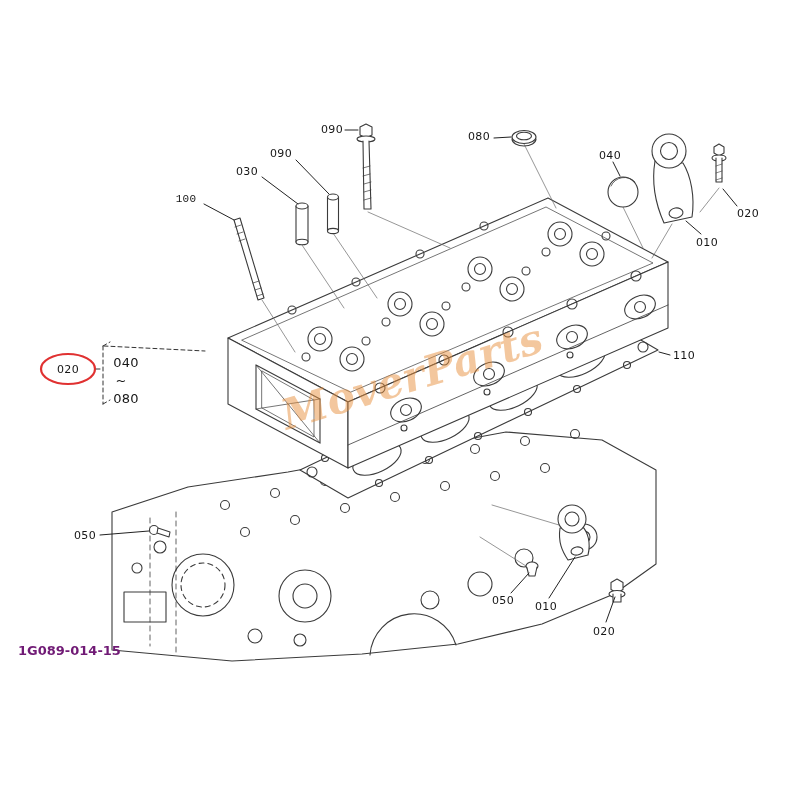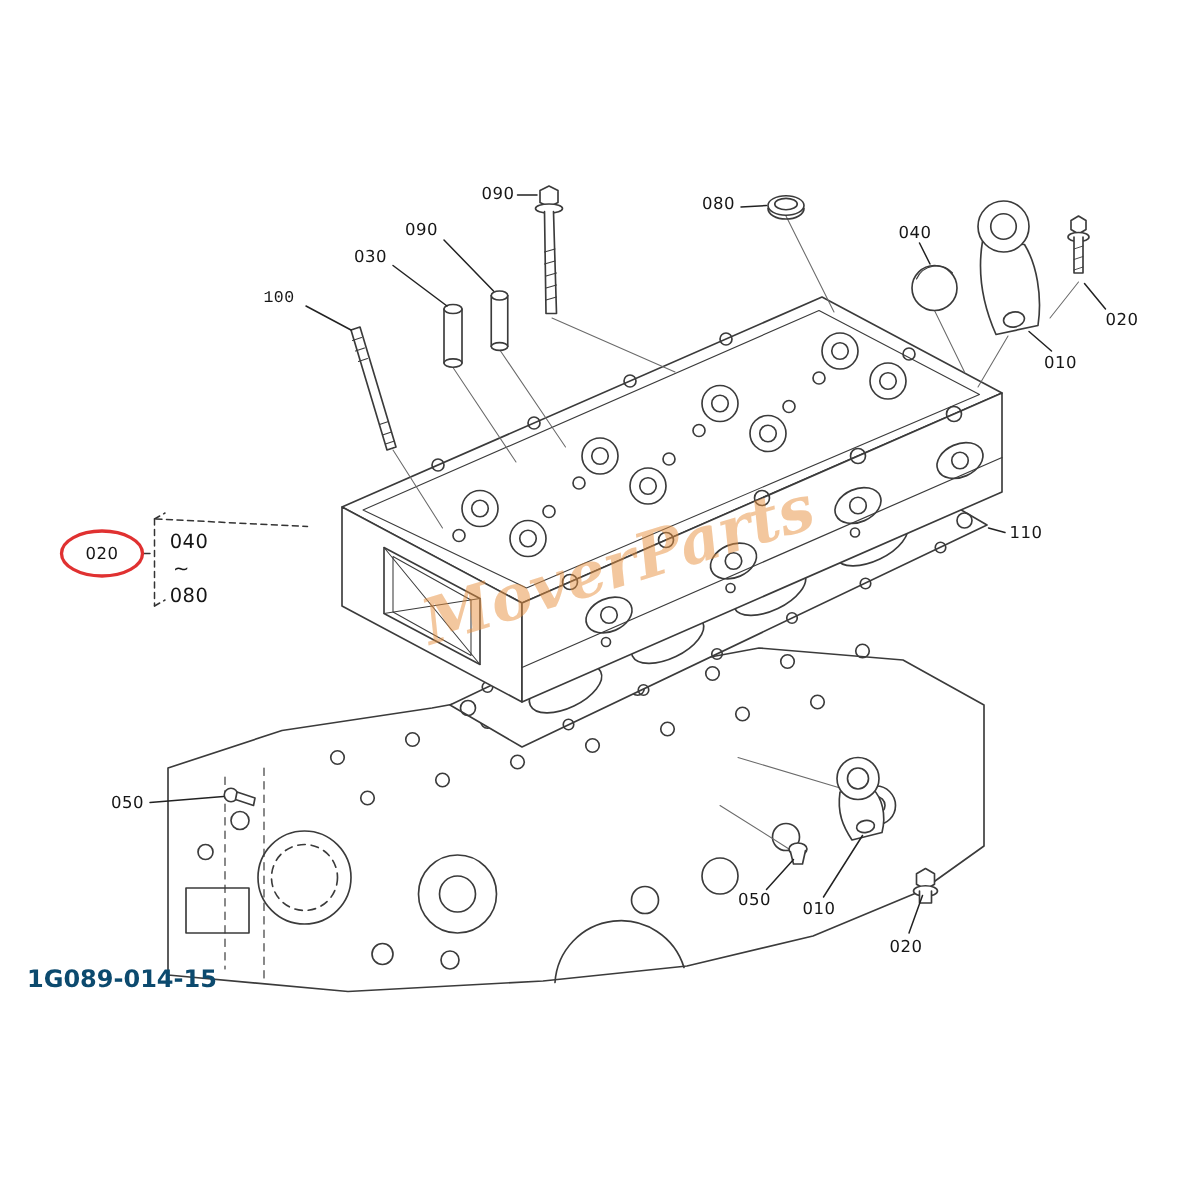--- a/index.html
+++ b/index.html
@@ -8,21 +8,21 @@
     overflow:hidden;font-family:"DejaVu Sans", sans-serif;
   }
   .canvas svg{position:absolute;left:0;top:0;}
   .callout{
     position:absolute;transform:translate(-50%,-50%);
     font-size:11px;color:#161616;letter-spacing:.3px;white-space:nowrap;
     user-select:none;
   }
   .callout.small{font-size:13px;}
   .fig-code{
-    position:absolute;left:18px;top:643px;font-size:16px;font-weight:bold;color:#0c4a6e;
+    position:absolute;left:18px;top:643px;font-size:13px;font-weight:bold;color:#701a75;
   }
   .watermark{
     position:absolute;left:252px;top:352px;width:320px;text-align:center;
     font-family:"DejaVu Serif", serif;font-style:italic;font-weight:bold;
     font-size:42px;color:#e8913f;opacity:.5;transform:rotate(-17deg);
     pointer-events:none;
   }
 </style>
 </head>
 <body>

